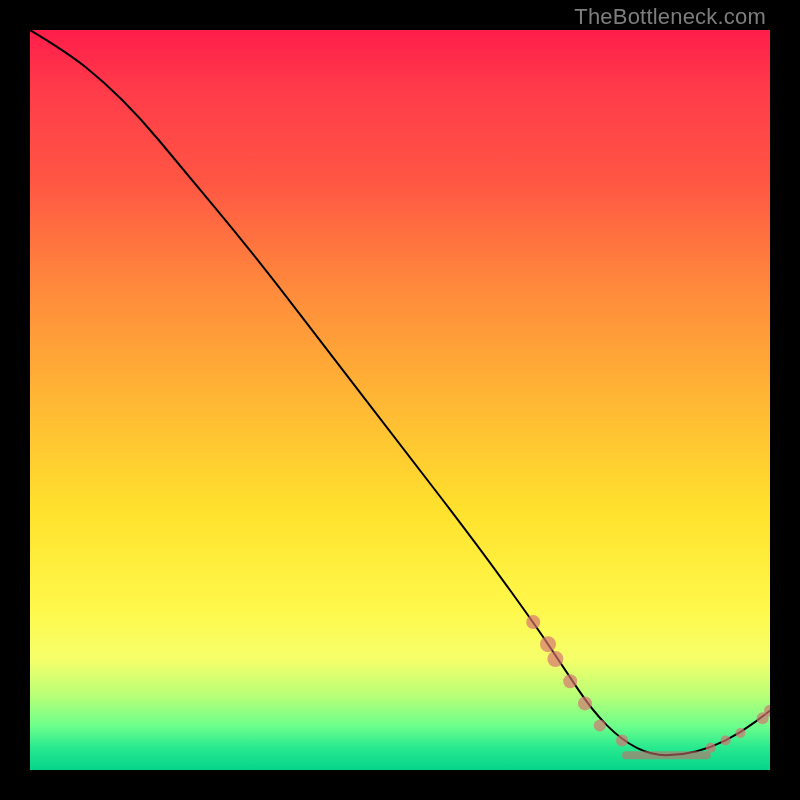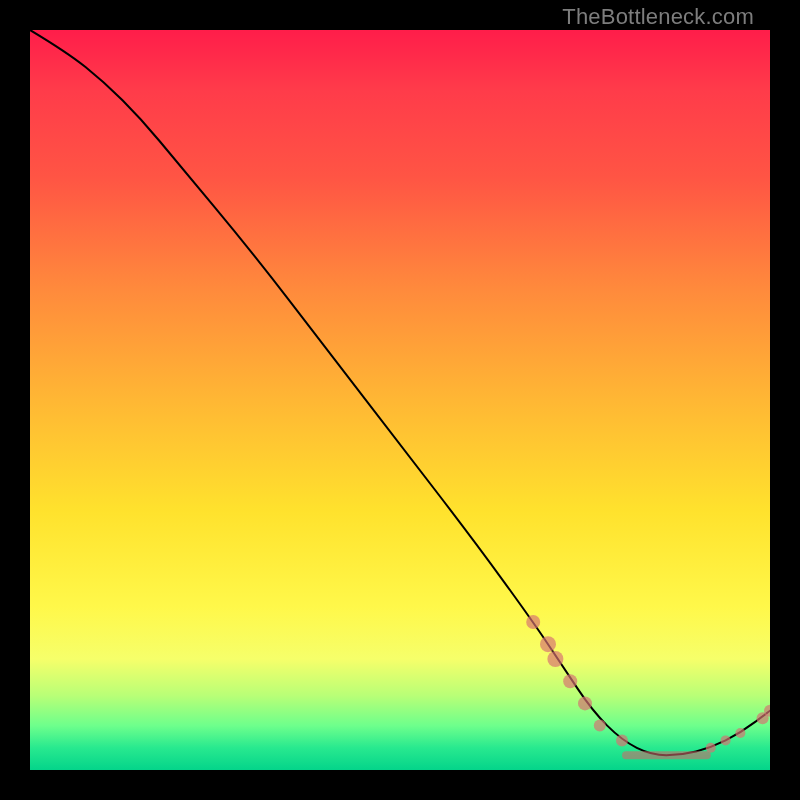--- a/index.html
+++ b/index.html
@@ -60,21 +60,21 @@
     fill: #d57272;
     opacity: 0.68;
   }
   .marker-band {
     fill: #c96b6b;
     opacity: 0.6;
   }
   .watermark {
     position: absolute;
     top: 4px;
-    right: 46px;
+    right: 34px;
     color: #7d7d7d;
     font-size: 22px;
     font-weight: 400;
     letter-spacing: 0.2px;
   }
 </style>
 </head>
 <body>
 
 <div class="chart-frame">

